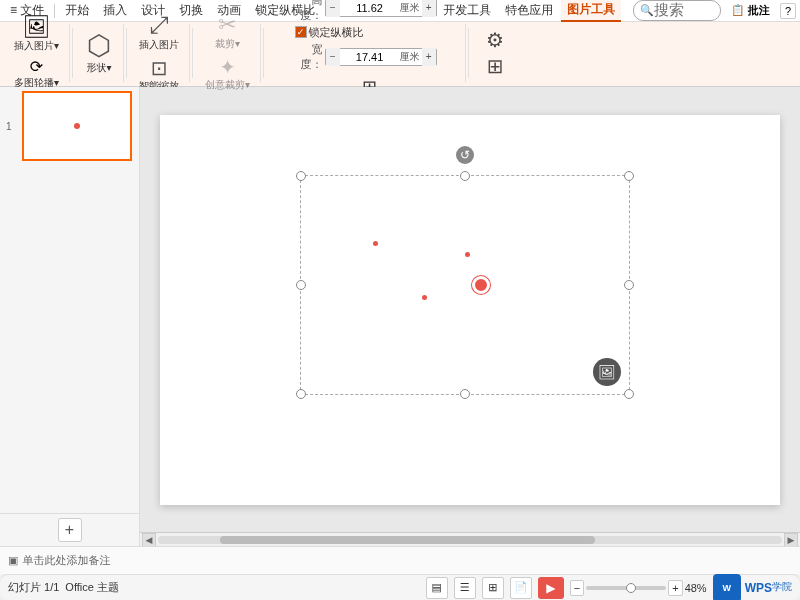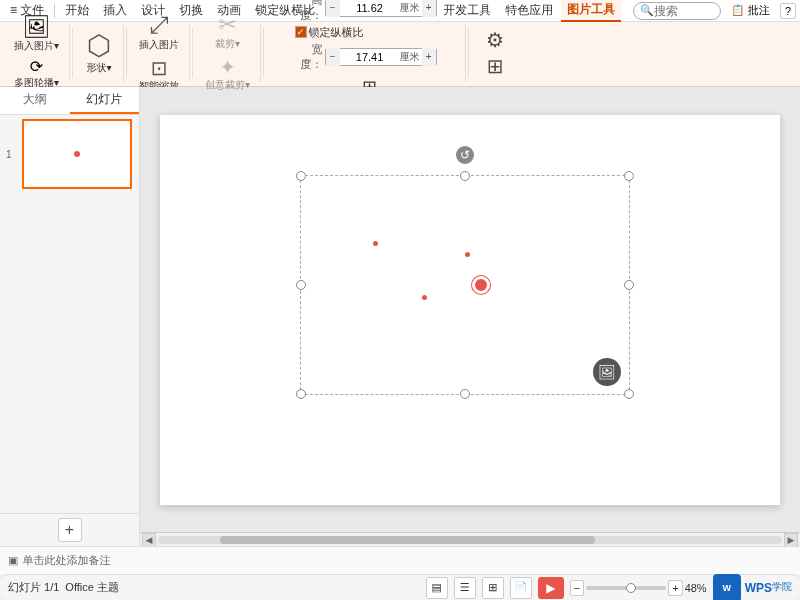--- a/index.html
+++ b/index.html
@@ -117,23 +117,23 @@
   <span class="menu-item">锁定纵横比</span>
   <span class="menu-item">审阅</span>
   <span class="menu-item">视图</span>
   <span class="menu-item">安全</span>
   <span class="menu-item">开发工具</span>
   <span class="menu-item">特色应用</span>
   <span class="menu-item" style="color:#d04a00; font-weight:bold; background:#fff3ee; border-bottom: 2px solid #d04a00;">图片工具</span>
   <div style="margin-left:auto; display:flex; align-items:center; gap:4px;">
     <div class="search-box">
       <span style="font-size:11px; color:#888;">🔍</span>
-      <input type="text" placeholder="搜索" style="border: none; outline: none; font-size: 12px; width: 60px;">
-    </div>
-    <span style="font-size:11px; cursor:pointer; padding:1px 6px;">📋 批注</span>
+      <input type="text" placeholder="搜索" style="border: none; outline: none; font-size: 15px; width: 60px; font-family: Liberation Serif, serif;">
+    </div>
+    <span style="font-size:11px; cursor:pointer; padding:1px 6px;font-weight:bold;">📋 批注</span>
     <span style="font-size:11px; cursor:pointer; padding:1px 4px; border:1px solid #ccc; border-radius:2px;">?</span>
   </div>
 </div>
 
 <div class="ribbon active-tab-ribbon">
   <div class="ribbon-content">
 
     <div class="ribbon-group">
       <div class="ribbon-btn">
         <span class="icon">🖼</span>
@@ -219,24 +219,20 @@
       <div class="ribbon-btn" style="opacity:0.7;">
         <span class="icon" style="font-size:20px;">⊞</span>
       </div>
     </div>
   </div>
 </div>
 
 <div class="main-area">
 
   <div class="left-panel">
-    <div class="panel-tabs">
-      <div class="panel-tab">大纲</div>
-      <div class="panel-tab active">幻灯片</div>
-    </div>
     <div class="slide-list">
       <div class="slide-thumb" style="display:flex; align-items:center; margin-left:18px;">
         <span class="slide-num">1</span>
         <div class="slide-img">
           <div class="slide-img-inner"></div>
         </div>
       </div>
     </div>
     <div class="left-bottom">
       <div class="add-slide-btn">

